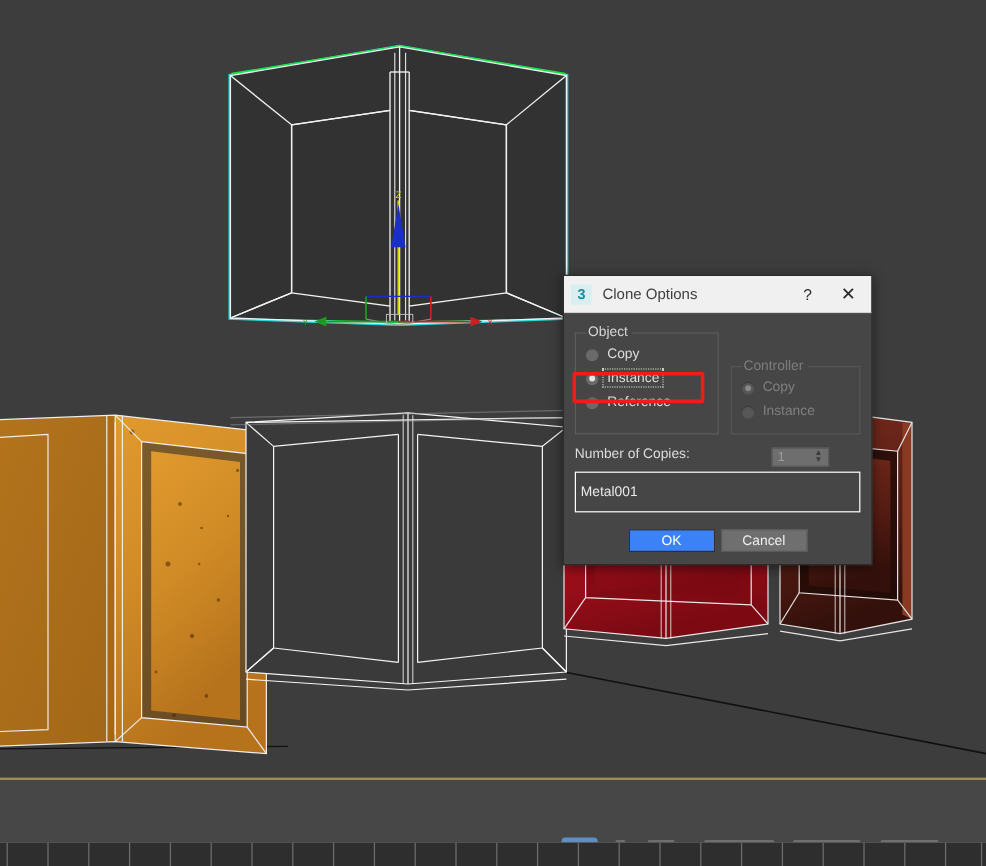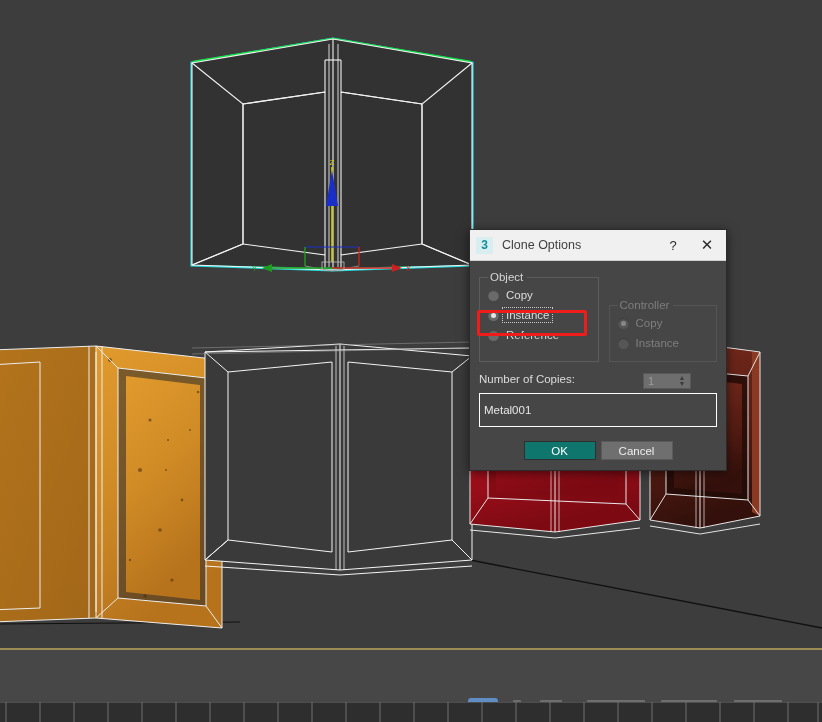--- a/index.html
+++ b/index.html
@@ -281,21 +281,21 @@
   .dlg-action {
     width: 72px;
     height: 19px;
     font-family: "Liberation Sans", sans-serif;
     font-size: 11.5px;
     border: 1px solid #2f2f2f;
     cursor: default;
     padding: 0;
   }
   .dlg-action.ok {
-    background: #0f766e;
+    background: #3b82f6;
     color: #ffffff;
   }
   .dlg-action.cancel {
     background: #6f6f6f;
     color: #efefef;
     border-color: #5a5a5a;
   }
 </style>
 </head>
 <body>

